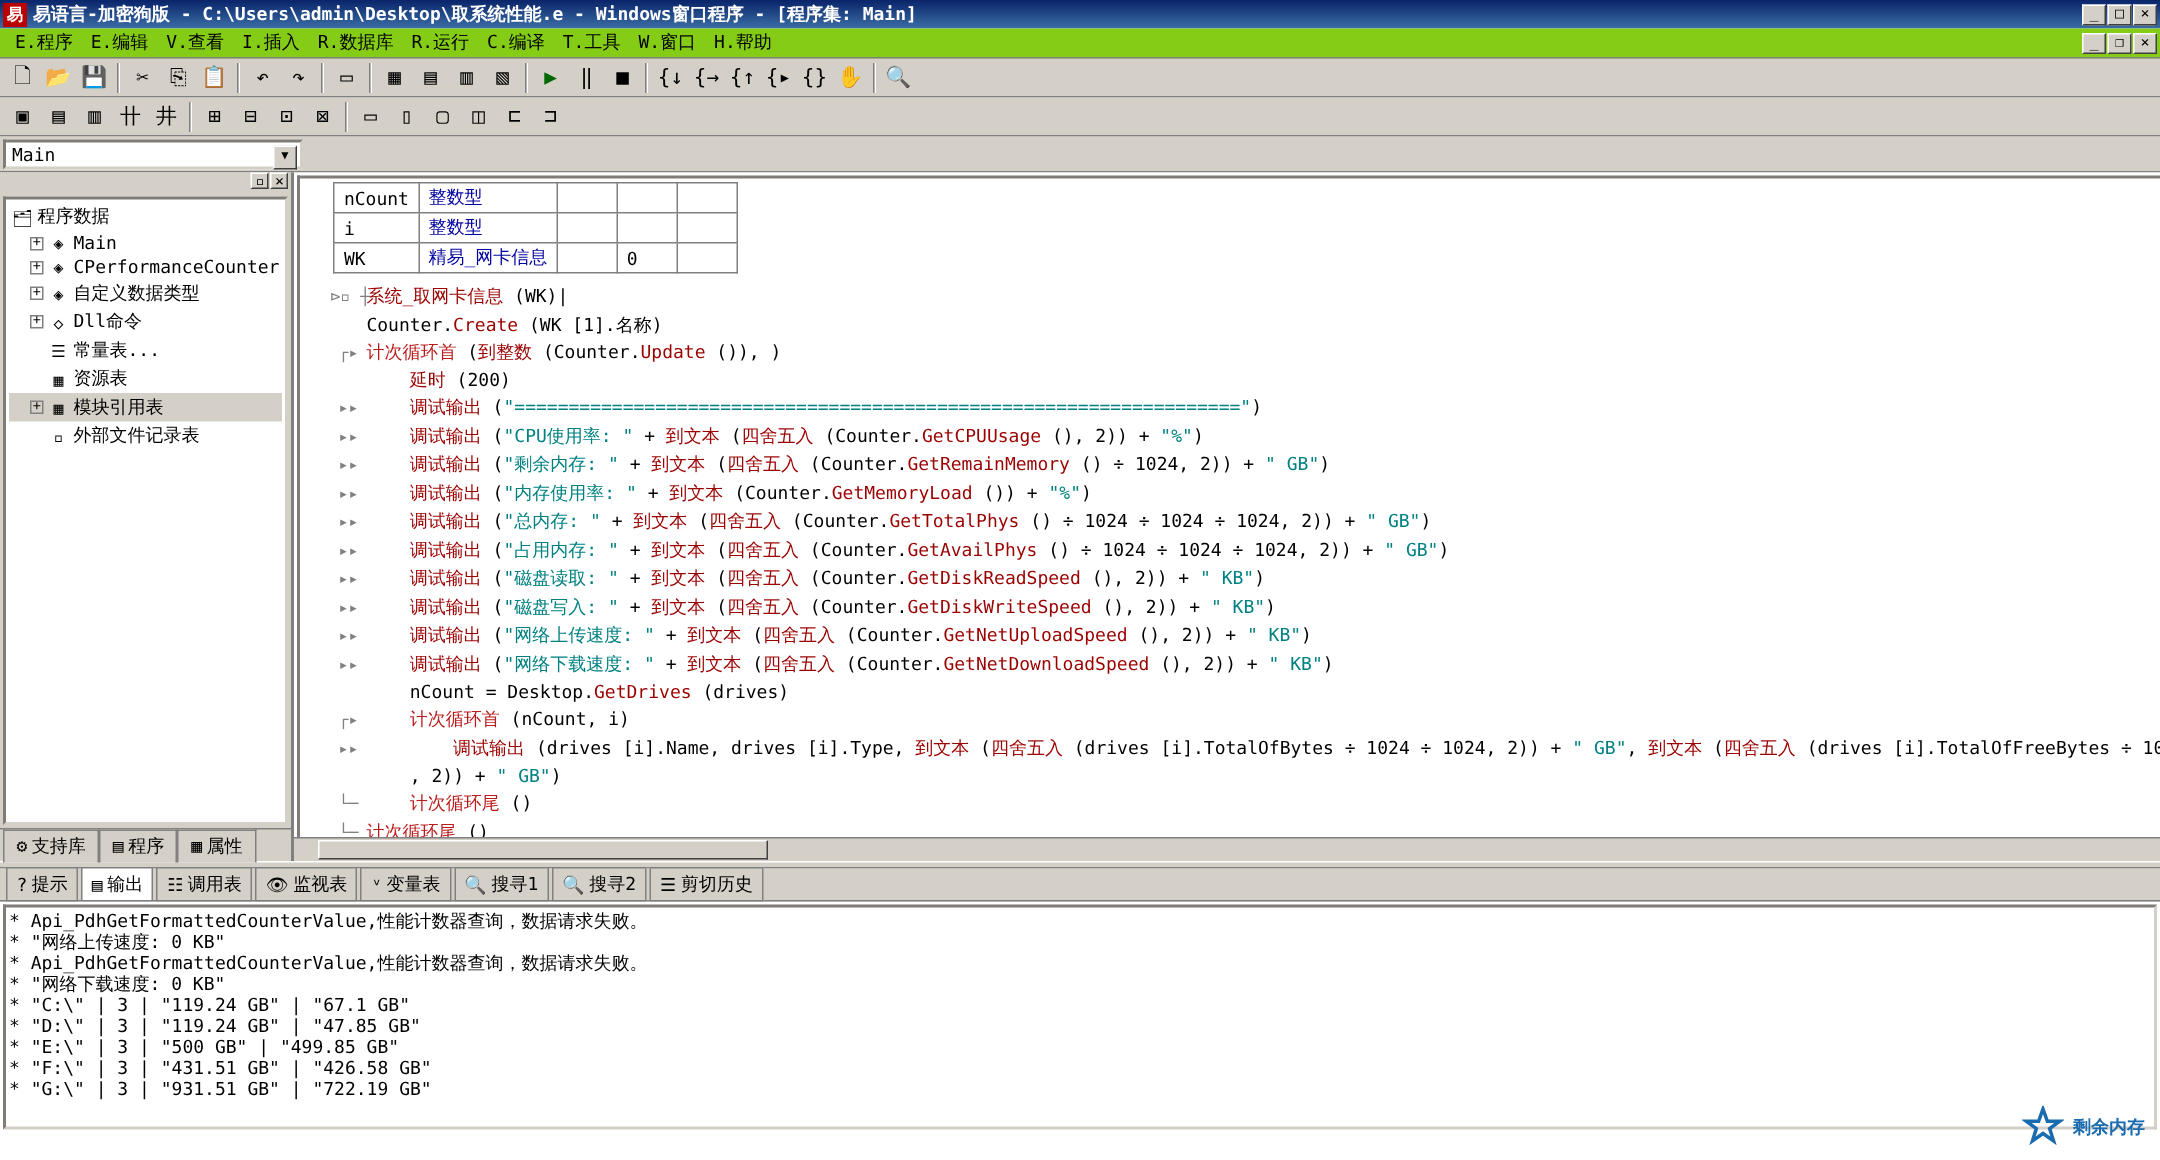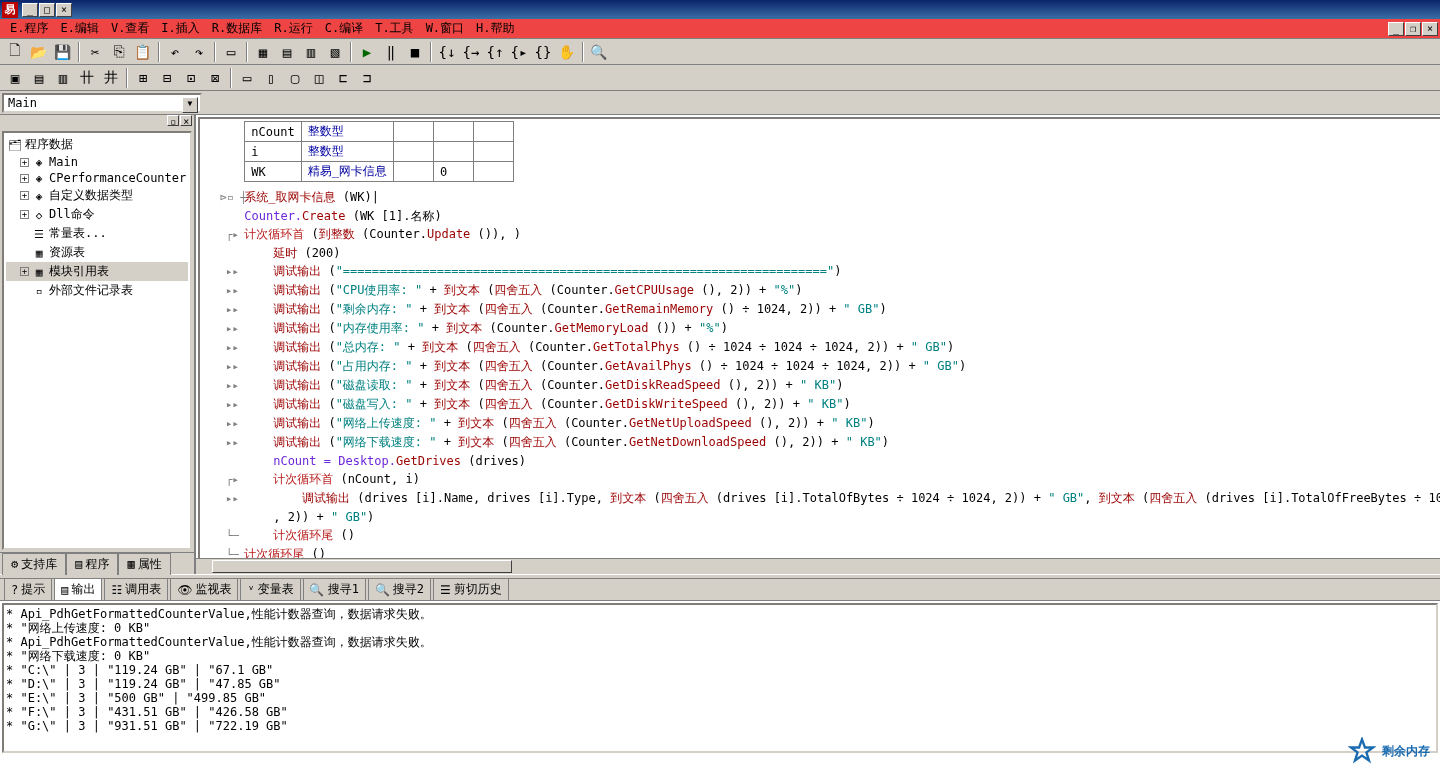--- a/index.html
+++ b/index.html
@@ -2,70 +2,71 @@
 <html><head>
 <meta charset="utf-8">
 <style>
 *{box-sizing:border-box;margin:0;padding:0;font-family:"SimSun","宋体",monospace;font-size:12px}
 body{background:#fff;overflow:hidden}
 .titlebar{background:linear-gradient(to bottom,#0a246a,#3a6ea5);color:#fff;height:19px;display:flex;align-items:center;padding:0 2px}
 .titlebar .icon{width:16px;height:16px;background:#b00;color:#fff;font-weight:bold;text-align:center;line-height:16px;margin-right:4px;font-size:11px}
 .titlebar .txt{flex:1;font-weight:bold}
 .winbtns{display:flex;gap:1px}
 .winbtn{width:16px;height:14px;background:#d4d0c8;border:1px solid #fff;border-right-color:#404040;border-bottom-color:#404040;font-size:10px;text-align:center;line-height:11px;color:#000;cursor:pointer}
-.menubar{background:#ef4444;height:20px;display:flex;align-items:center;padding:0 4px;border-bottom:1px solid #808080;position:relative}
+.menubar{background:#84cc16;height:20px;display:flex;align-items:center;padding:0 4px;border-bottom:1px solid #808080;position:relative}
 .menuitem{padding:2px 6px;cursor:pointer}
 .mdi-btns{position:absolute;right:2px;display:flex;gap:1px}
 .toolbar{background:#d4d0c8;height:26px;display:flex;align-items:center;padding:0 4px;border-bottom:1px solid #808080;gap:2px}
 .tbtn{width:22px;height:22px;border:1px solid #d4d0c8;display:inline-flex;align-items:center;justify-content:center;cursor:pointer;font-size:14px}
 .tsep{width:2px;height:20px;border-left:1px solid #808080;border-right:1px solid #fff;margin:0 2px}
 .combo-row{background:#d4d0c8;height:24px;display:flex;align-items:center;padding:2px;gap:4px;border-bottom:1px solid #808080}
 .combo{background:#fff;border:2px inset #d4d0c8;height:20px;padding:0 18px 0 4px;position:relative;display:flex;align-items:center;cursor:pointer}
 .combo::after{content:"▼";position:absolute;right:2px;top:2px;width:14px;height:14px;background:#d4d0c8;border:1px solid #fff;border-right-color:#404040;border-bottom-color:#404040;font-size:8px;text-align:center;line-height:12px}
 .workspace{display:flex;height:459px;background:#d4d0c8}
 .left-panel{width:230px;display:flex;flex-direction:column;border-right:2px solid #808080}
 .panel-header{height:14px;background:#d4d0c8;display:flex;justify-content:flex-end;padding:0 2px;gap:1px}
 .tree{flex:1;background:#fff;border:2px inset #d4d0c8;margin:2px;overflow:auto;padding:2px}
 .tree-node{padding:1px 2px;display:flex;align-items:center;gap:3px;white-space:nowrap;cursor:pointer}
 .tree-node.sel{background:#d4d0c8}
 .expander{width:9px;height:9px;border:1px solid #808080;font-size:9px;line-height:7px;text-align:center;cursor:pointer}
 .tree-icon{width:14px;height:12px;display:inline-block;text-align:center;font-size:11px}
 .bottom-tabs{height:22px;background:#d4d0c8;display:flex;align-items:center;padding:2px;gap:0;border-top:1px solid #808080}
 .btab{border:1px solid #808080;border-bottom:none;padding:2px 8px;background:#d4d0c8;cursor:pointer;display:flex;align-items:center;gap:3px}
 .code-area{flex:1;display:flex;flex-direction:column;background:#fff;position:relative}
 .code-scroll{flex:1;overflow:auto;background:#fff;border:2px inset #d4d0c8;margin:2px}
-.var-table{border-collapse:collapse;margin:2px 0 6px 44px}
+.var-table{border-collapse:collapse;margin:2px 0 6px 22px}
 .var-table td{border:1px solid #808080;padding:1px 6px;font-size:12px;min-width:40px;height:16px}
 .var-table .h{color:#000}
 .var-table .t{color:#0000a0}
 .code{padding:0 0 10px 20px;line-height:18px;white-space:nowrap}
 .gutter{display:inline-block;width:24px;color:#808080;font-size:11px;text-align:center}
 .kw{color:#b91c1c}
 .fn{color:#9b0000}
 .str{color:#008080}
 .op{color:#000}
-.id{color:#6d28d9}
+.id{color:#000000}
 .m1{color:#9b0000}
 .bracket{color:#000}
 .splitter-h{height:5px;background:#d4d0c8;cursor:ns-resize;border-top:1px solid #fff;border-bottom:1px solid #808080}
 .output-tabs{height:22px;background:#d4d0c8;display:flex;align-items:center;padding:2px 4px;gap:2px;border-bottom:1px solid #808080}
 .otab{padding:2px 6px;border:1px solid #808080;background:#d4d0c8;cursor:pointer;display:flex;align-items:center;gap:3px}
 .otab.active{background:#fff}
 .output{height:150px;background:#fff;border:2px inset #d4d0c8;margin:2px;overflow:auto;padding:2px;font-family:"SimSun",monospace;line-height:14px}
 .watermark{position:fixed;right:10px;bottom:8px;display:flex;align-items:center;gap:6px;font-size:22px;color:#1a6bb0;font-weight:bold;pointer-events:none}
 .watermark .star{width:28px;height:28px;color:#1a6bb0}
 .sb{position:absolute;background:#d4d0c8}
 .sb.h{left:0;right:16px;bottom:0;height:16px;border-top:1px solid #808080}
 .sb .thumb{background:#d4d0c8;border:1px solid #fff;border-right-color:#404040;border-bottom-color:#404040;position:absolute}
 </style>
 </head>
 <body>
 
 <div class="titlebar">
   <span class="icon">易</span>
+  <span class="txt">易语言-加密狗版 - C:\Users\admin\Desktop\取系统性能.e - Windows窗口程序 - [程序集: Main]</span>
   <div class="winbtns">
     <div class="winbtn">_</div>
     <div class="winbtn">□</div>
     <div class="winbtn">×</div>
   </div>
 </div>
 
 <div class="menubar">
   <span class="menuitem">E.程序</span>
   <span class="menuitem">E.编辑</span>

